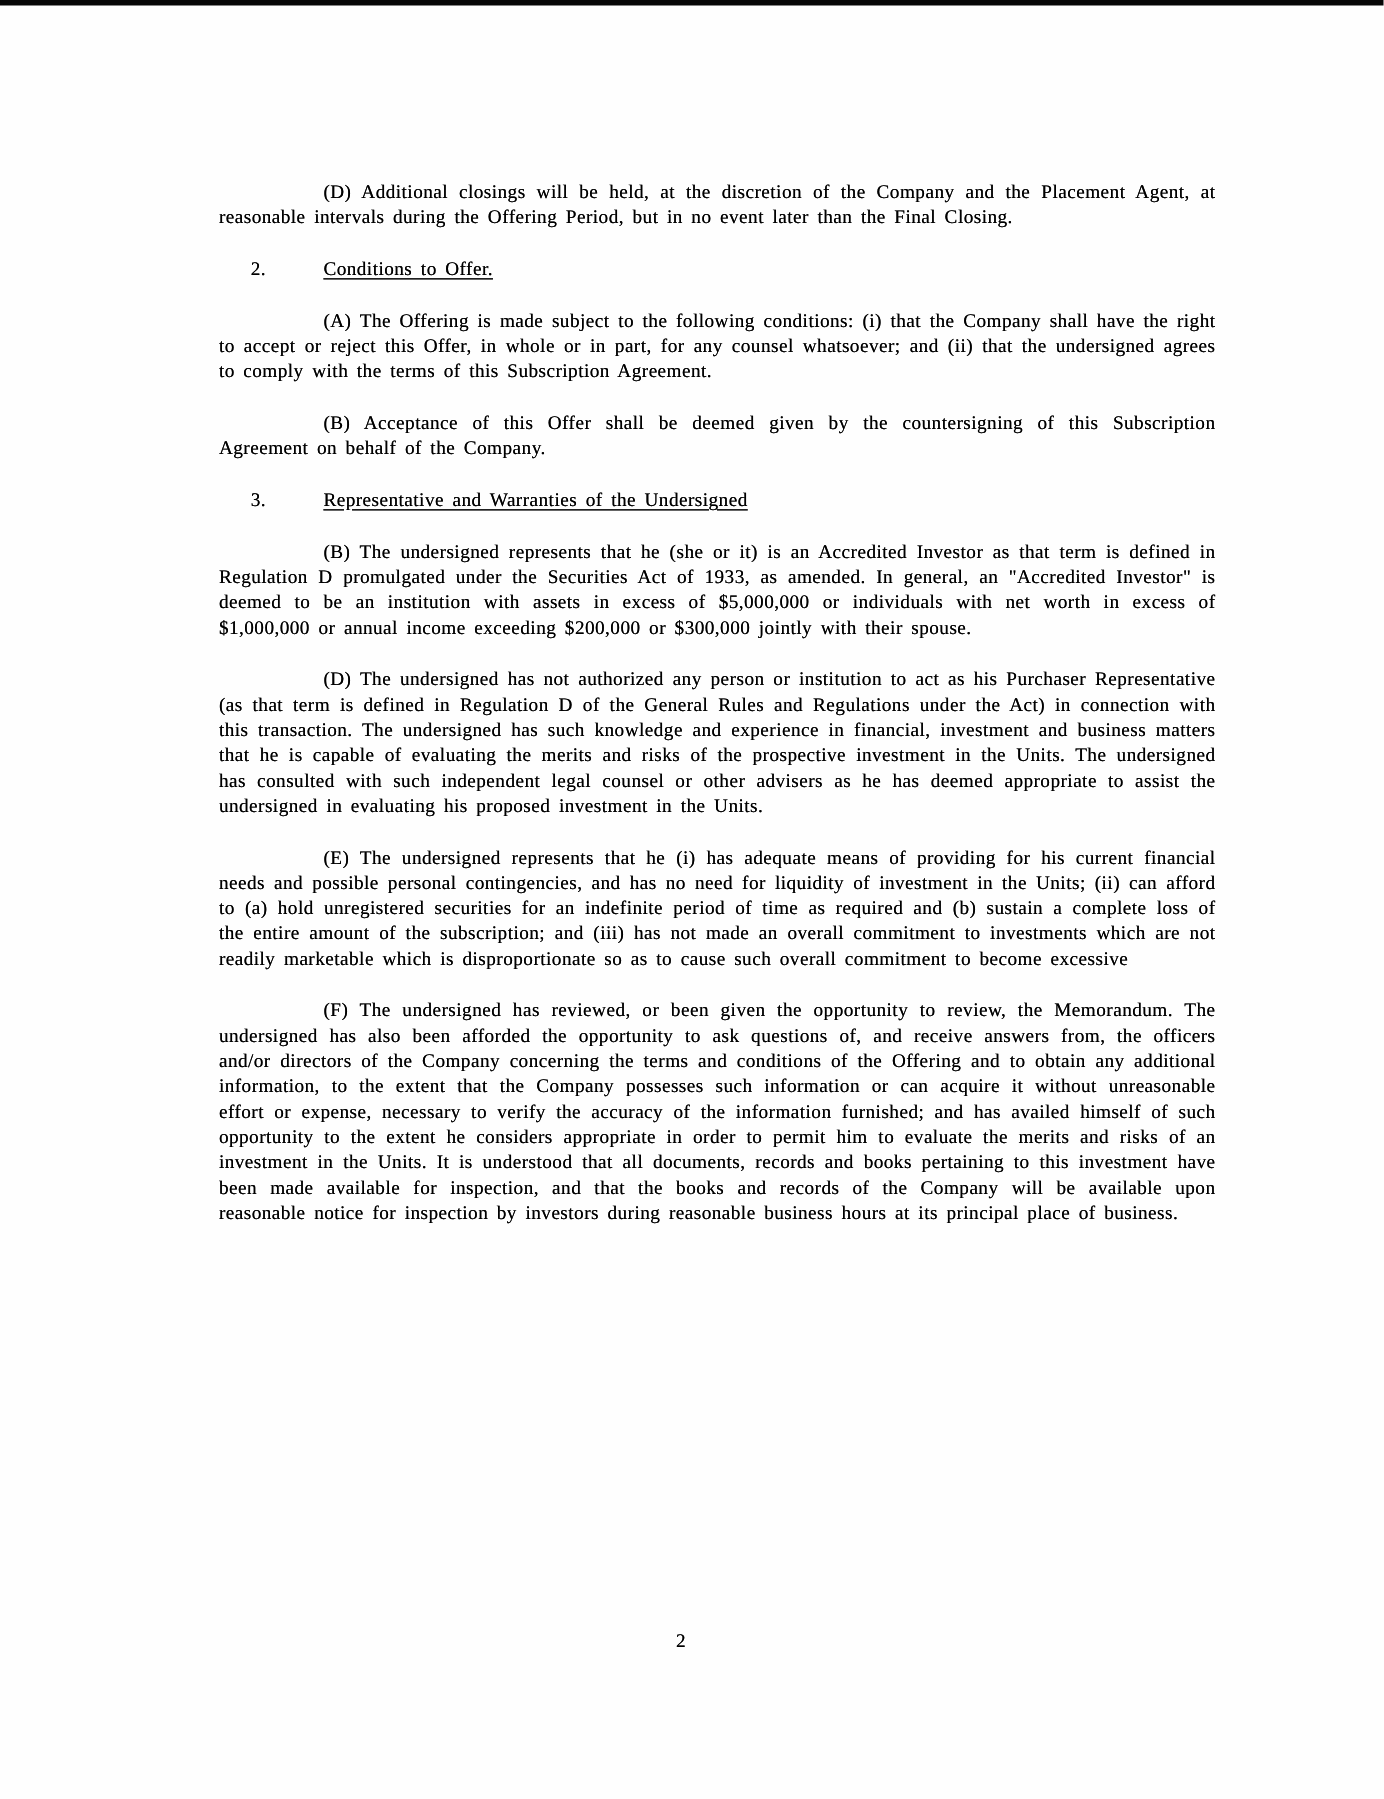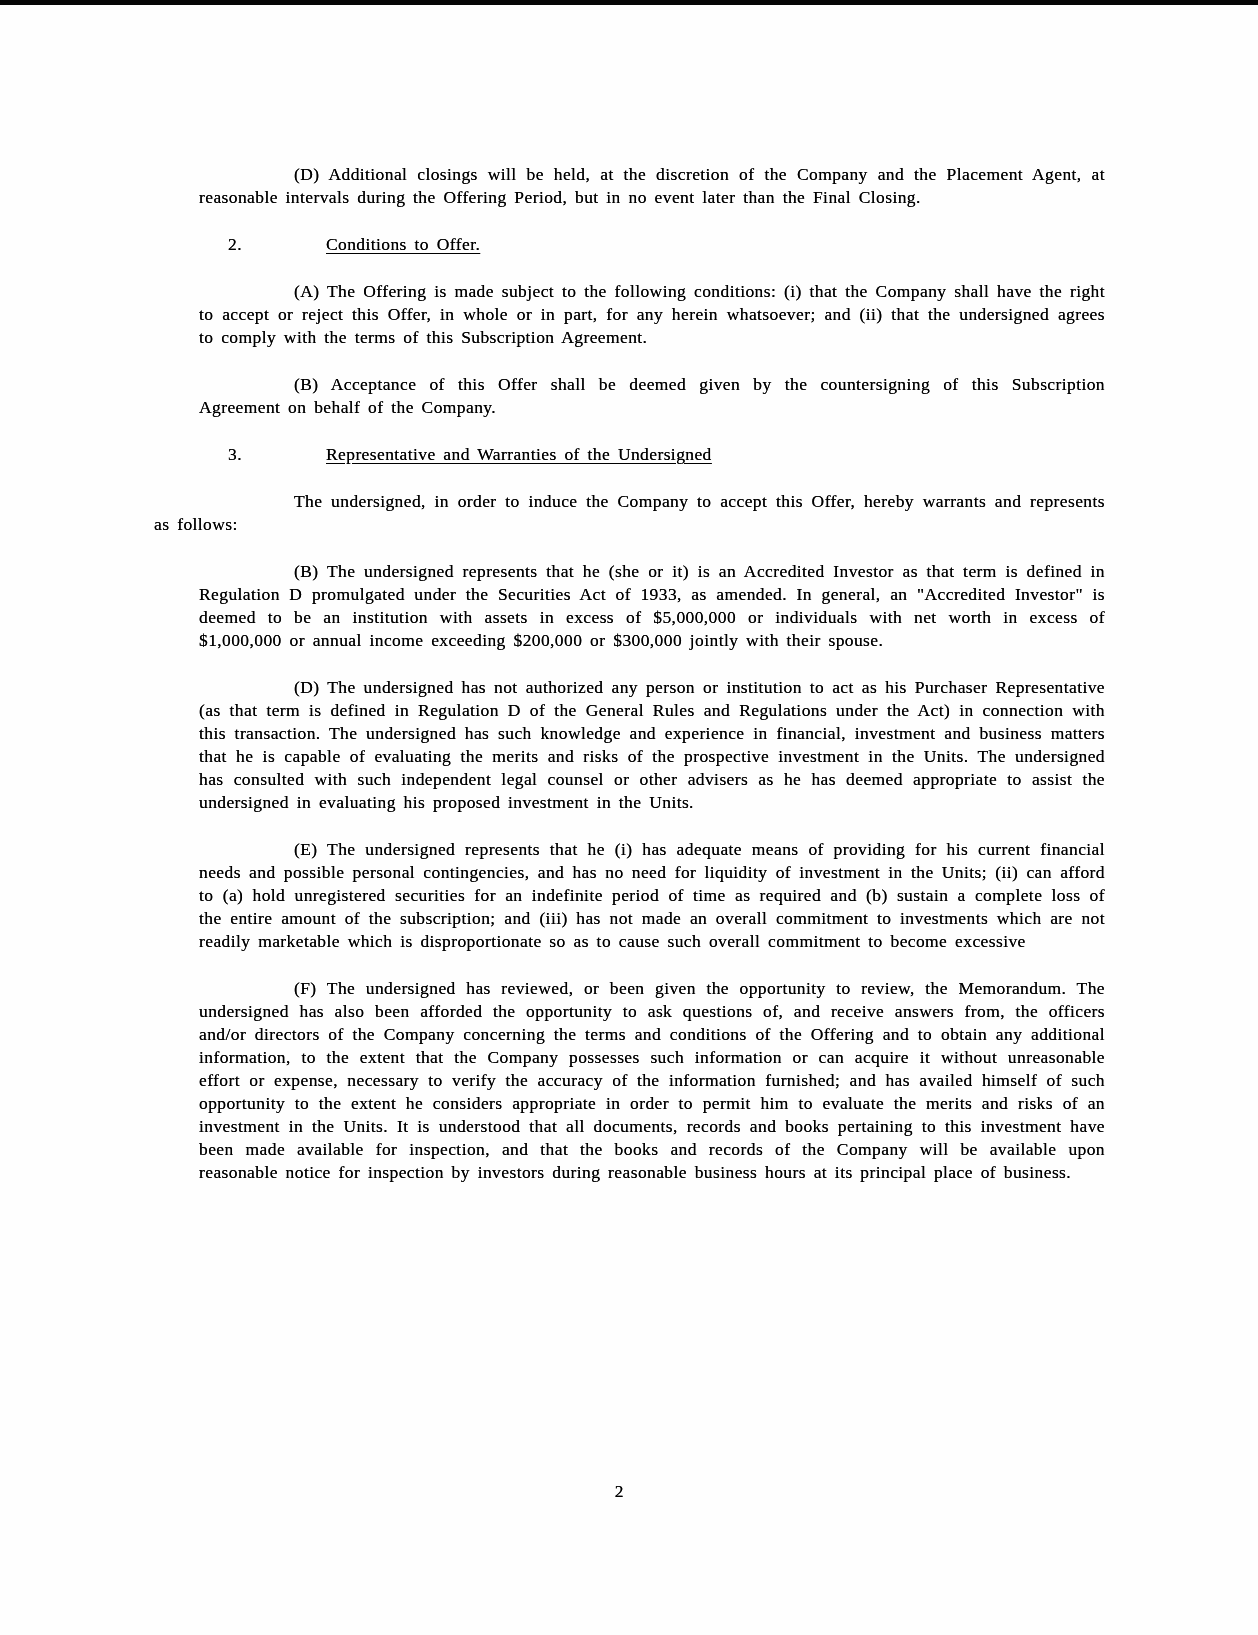--- a/index.html
+++ b/index.html
@@ -54,21 +54,20 @@
     text-align: left;
   }
   .hnum {
     position: absolute;
     left: 29px;
     top: 0;
   }
   .htitle {
     text-decoration: underline;
     text-underline-offset: 3px;
-    margin-left: 32px;
   }
   .page-number {
     position: absolute;
     left: 199px;
     top: 1481px;
     width: 840px;
     text-align: center;
     color: #141414;
     font-size: 17.5px;
     filter: blur(0.3px) contrast(1.25);
@@ -76,23 +75,22 @@
   }
 </style>
 </head>
 <body>
 
 <div class="page">
   <div class="scan-bar-top"></div>
   <div class="content">
       <p class="para">(D) Additional closings will be held, at the discretion of the Company and the Placement Agent, at reasonable intervals during the Offering Period, but in no event later than the Final Closing.</p>
       <div class="para heading"><span class="hnum">2.</span><span class="htitle">Conditions to Offer.</span></div>
-      <p class="para">(A) The Offering is made subject to the following conditions:  (i) that the Company shall have the right to accept or reject this Offer, in whole or in part, for any herein whatsoever; and (ii) that the undersigned agrees to comply with the terms of this Subscription Agreement.</p>
+      <p class="para">(A) The Offering is made subject to the following conditions:  (i) that the Company shall have the right to accept or reject this Offer, in whole or in part, for any counsel whatsoever; and (ii) that the undersigned agrees to comply with the terms of this Subscription Agreement.</p>
       <p class="para">(B) Acceptance of this Offer shall be deemed given by the countersigning of this Subscription Agreement on behalf of the Company.</p>
       <div class="para heading"><span class="hnum">3.</span><span class="htitle">Representative and Warranties of the Undersigned</span></div>
-      <p class="para outdent">The undersigned, in order to induce the Company to accept this Offer, hereby warrants and represents as follows:</p>
       <p class="para">(B) The undersigned represents that he (she or it) is an Accredited Investor as that term is defined in Regulation D promulgated under the Securities Act of 1933, as amended.  In general, an "Accredited Investor" is deemed to be an institution with assets in excess of $5,000,000 or individuals with net worth in excess of $1,000,000 or annual income exceeding $200,000 or $300,000 jointly with their spouse.</p>
       <p class="para">(D) The undersigned has not authorized any person or institution to act as his Purchaser Representative (as that term is defined in Regulation D of the General Rules and Regulations under the Act) in connection with this transaction.  The undersigned has such knowledge and experience in financial, investment and business matters that he is capable of evaluating the merits and risks of the prospective investment in the Units.  The undersigned has consulted with such independent legal counsel or other advisers as he has deemed appropriate to assist the undersigned in evaluating his proposed investment in the Units.</p>
       <p class="para">(E) The undersigned represents that he (i) has adequate means of providing for his current financial needs and possible personal contingencies, and has no need for liquidity of investment in the Units; (ii) can afford to (a) hold unregistered securities for an indefinite period of time as required and (b) sustain a complete loss of the entire amount of the subscription; and (iii) has not made an overall commitment to investments which are not readily marketable which is disproportionate so as to cause such overall commitment to become excessive</p>
       <p class="para">(F) The undersigned has reviewed, or been given the opportunity to review, the Memorandum. The undersigned has also been afforded the opportunity to ask questions of, and receive answers from, the officers and/or directors of the Company concerning the terms and conditions of the Offering and to obtain any additional information, to the extent that the Company possesses such information or can acquire it without unreasonable effort or expense, necessary to verify the accuracy of the information furnished; and has availed himself of such opportunity to the extent he considers appropriate in order to permit him to evaluate the merits and risks of an investment in the Units.  It is understood that all documents, records and books pertaining to this investment have been made available for inspection, and that the books and records of the Company will be available upon reasonable notice for inspection by investors during reasonable business hours at its principal place of business.</p>
     </div>
   <div class="page-number">2</div>
 </div>
 
 </body></html>

